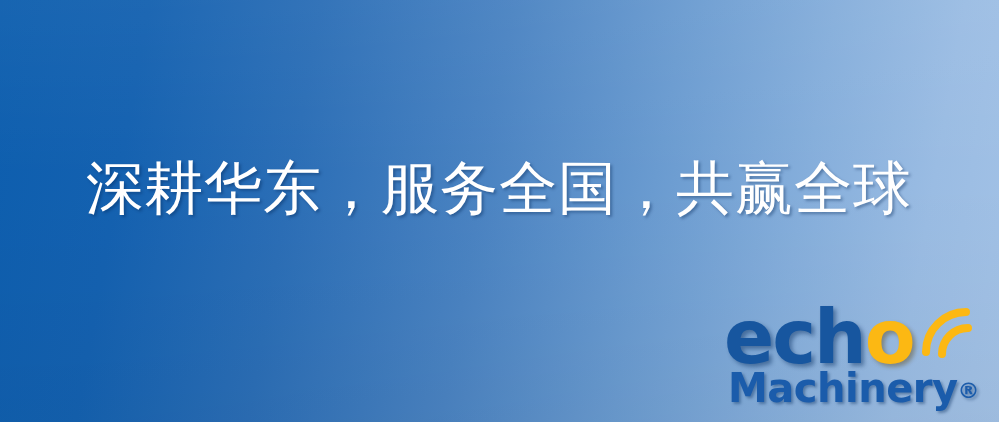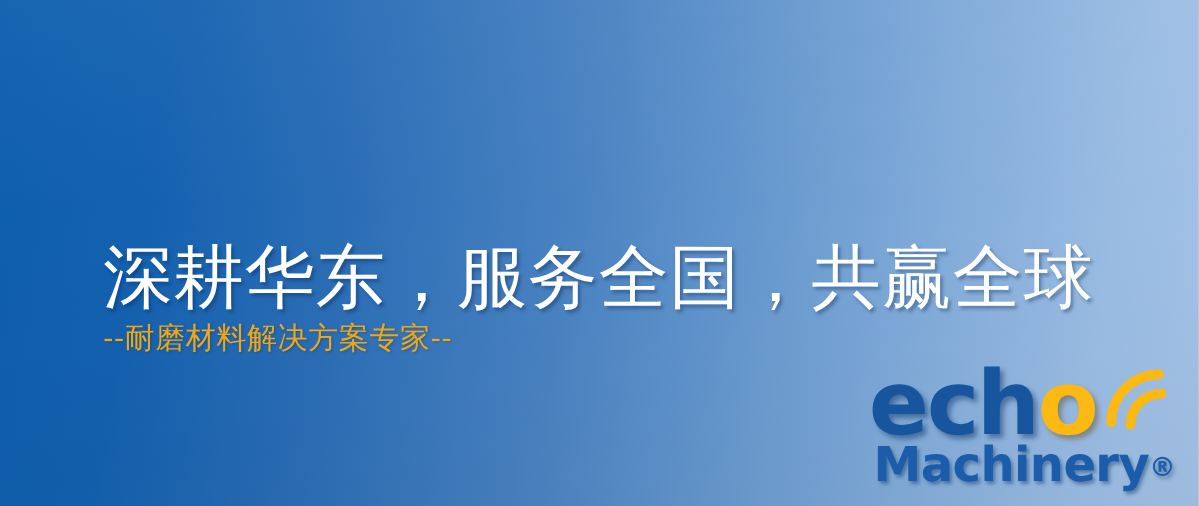--- a/index.html
+++ b/index.html
@@ -46,21 +46,20 @@
     position: absolute;
     left: 86px;
     top: 155px;
     font-family: "DejaVu Serif", "Liberation Serif", serif;
     font-size: 58px;
     line-height: 66px;
     letter-spacing: 1px;
     color: #ffffff;
     white-space: nowrap;
     text-shadow: 2px 2px 3px rgba(0, 36, 84, 0.38);
-    margin-top: 43px;
   }
 
   
   #subtitle {
     position: absolute;
     left: 86px;
     top: 266px;
     font-family: "DejaVu Serif", "Liberation Serif", serif;
     font-size: 25px;
     line-height: 32px;
@@ -130,21 +129,20 @@
 </style>
 </head>
 <body>
 
 <div id="banner">
 
   <div id="banner-sheen"></div>
 
   <div id="headline">深耕华东，服务全国，共赢全球</div>
 
-  <div id="subtitle">--耐磨材料解决方案专家--</div>
 
   <div id="logo">
 
     <div id="logo-wordmark">
       <div id="logo-echo-text"><span>ech</span><span id="logo-o-letter">o</span></div>
 
       <svg id="logo-signal" viewBox="0 0 70 70">
         <g fill="none" stroke="#fcb813" stroke-width="8" stroke-linecap="round">
           <path d="M 18 58 A 40 40 0 0 1 58 18"></path>
           <path d="M 34 60 A 26 26 0 0 1 60 34"></path>

